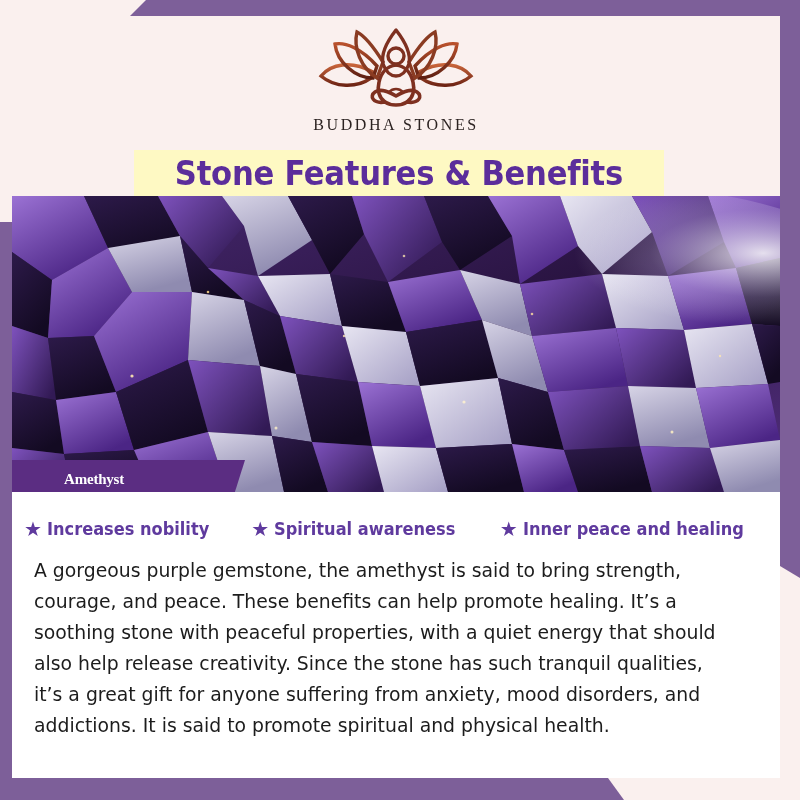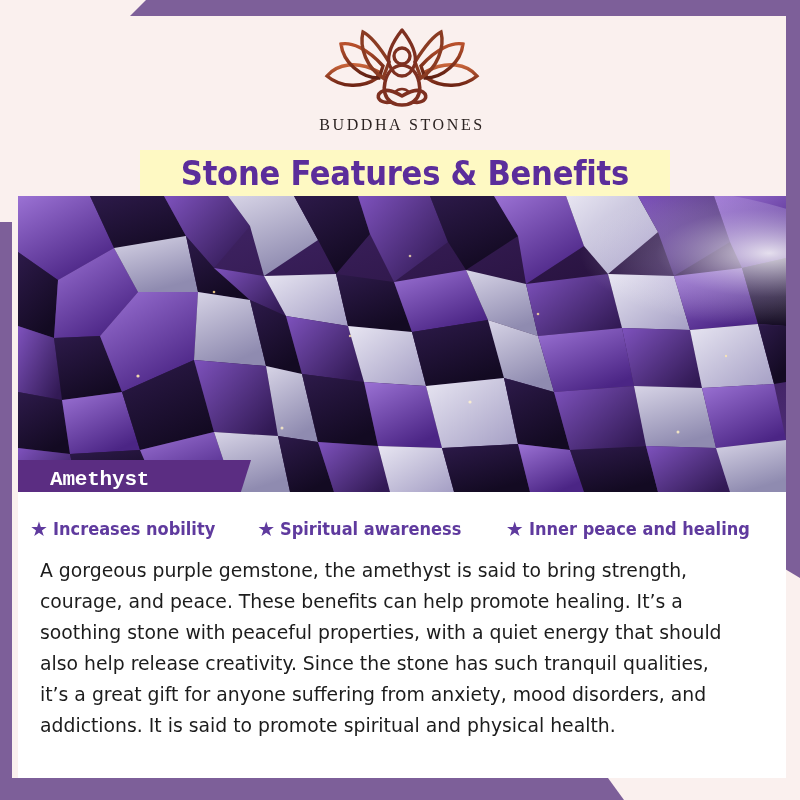--- a/index.html
+++ b/index.html
@@ -47,21 +47,21 @@
     position: absolute;
     left: 0; bottom: 0;
     width: 800px; height: 22px;
     background: #7d5f99;
     clip-path: polygon(0 0, 608px 0, 624px 22px, 0 22px);
   }
 
   
   .card {
     position: absolute;
-    left: 18px; top: 16px;
+    left: 12px; top: 16px;
     width: 768px; height: 762px;
     background: #fdfbfa;
   }
 
   
   .header {
     position: absolute;
     left: 0; top: 0;
     width: 768px; height: 180px;
     background: #faf0ee;
@@ -125,24 +125,24 @@
   .name-banner {
     position: absolute;
     left: 0; top: 444px;
     width: 233px; height: 38px;
     background: #5b2d82;
     clip-path: polygon(0 0, 233px 0, 221px 38px, 0 38px);
     display: flex;
     align-items: center;
   }
   .name-text {
-    margin-left: 32px;
-    font-family: Liberation Mono, monospace;
+    margin-left: 52px;
+    font-family: Liberation Serif, serif;
     font-weight: 700;
-    font-size: 21px;
+    font-size: 15px;
     color: #ffffff;
     letter-spacing: -0.2px;
     white-space: nowrap;
   }
 
   
   .content {
     position: absolute;
     left: 0; top: 476px;
     width: 768px; height: 286px;

